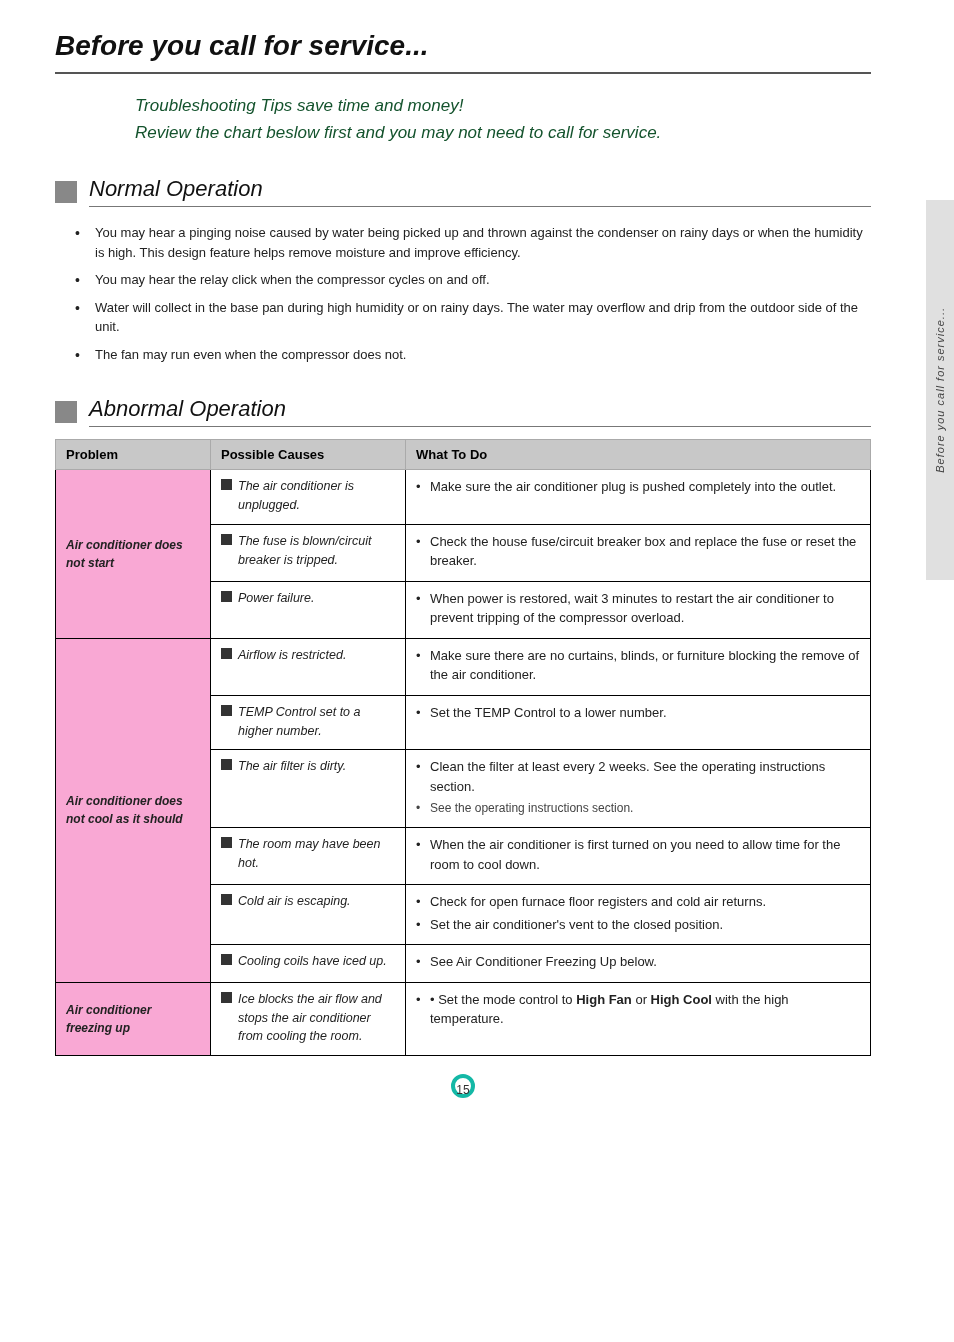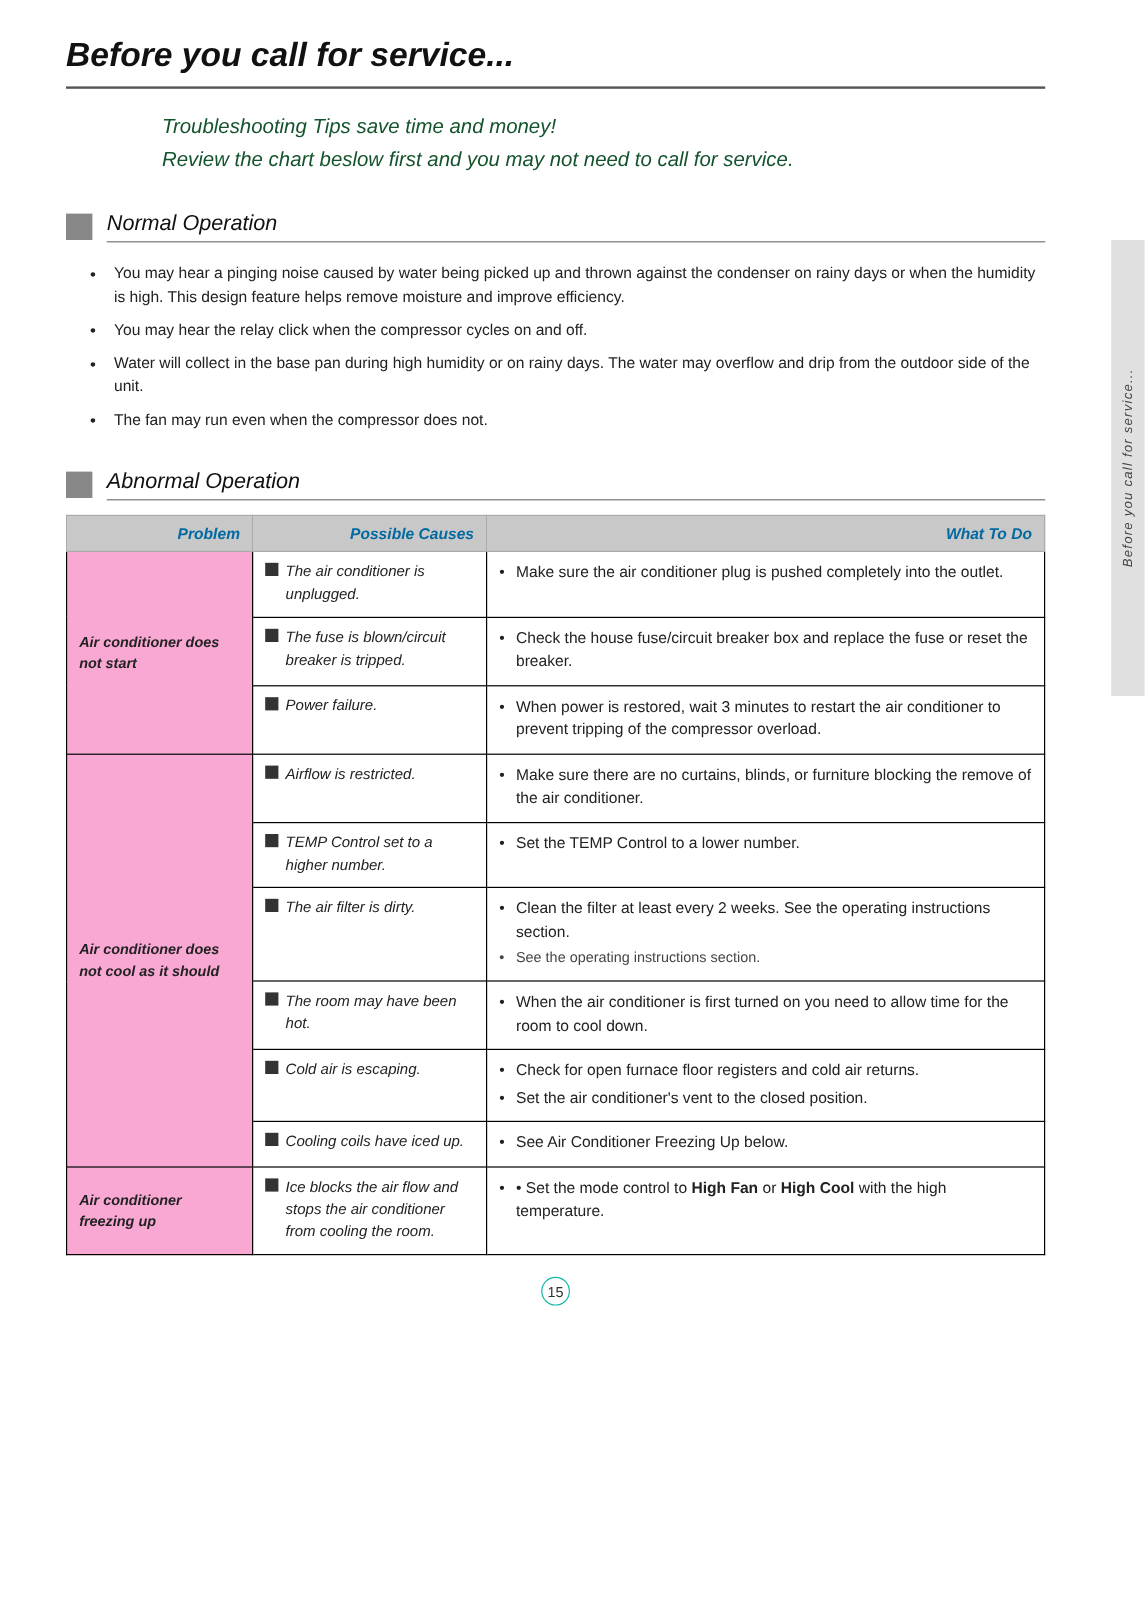--- a/index.html
+++ b/index.html
@@ -77,21 +77,21 @@
       margin-bottom: 12px;
     }
     .section-icon {
       width: 22px;
       height: 22px;
       background: #888;
       margin-right: 12px;
       flex-shrink: 0;
     }
     .section-title {
-      font-size: 18px;
+      font-size: 22px;
       font-style: italic;
       font-weight: normal;
       color: #111;
       border-bottom: 1.5px solid #777;
       flex: 1;
       padding-bottom: 4px;
     }
 
     
     .bullets-block {
@@ -119,24 +119,23 @@
     
     .trouble-table {
       width: 100%;
       border-collapse: collapse;
       margin-bottom: 10px;
       font-size: 13px;
     }
     .trouble-table thead tr th {
       background: #c8c8c8;
       font-weight: bold;
-      font-style: italic;
-      color: #0369a1;
+      color: #000000;
       padding: 7px 10px;
-      text-align: right;
+      text-align: left;
       border: 1px solid #aaa;
     }
     .trouble-table th.col-problem { width: 155px; }
     .trouble-table th.col-causes { width: 195px; margin-top: 44px; }
     .trouble-table th.col-what { width: auto; }
 
     .trouble-table tbody tr td {
       padding: 7px 10px;
       border: 1px solid #000000;
       vertical-align: top;
@@ -184,21 +183,21 @@
     
     .page-num {
       text-align: center;
       margin-top: 18px;
       font-size: 12px;
     }
     .page-num-circle {
       display: inline-block;
       width: 24px;
       height: 24px;
-      border: 1px solid #14b8a6;
+      border: 4px solid #14b8a6;
       border-radius: 50%;
       line-height: 24px;
       text-align: center;
       font-size: 12px;
       color: #333;
     }
   </style>
 </head>
 <body>
 

